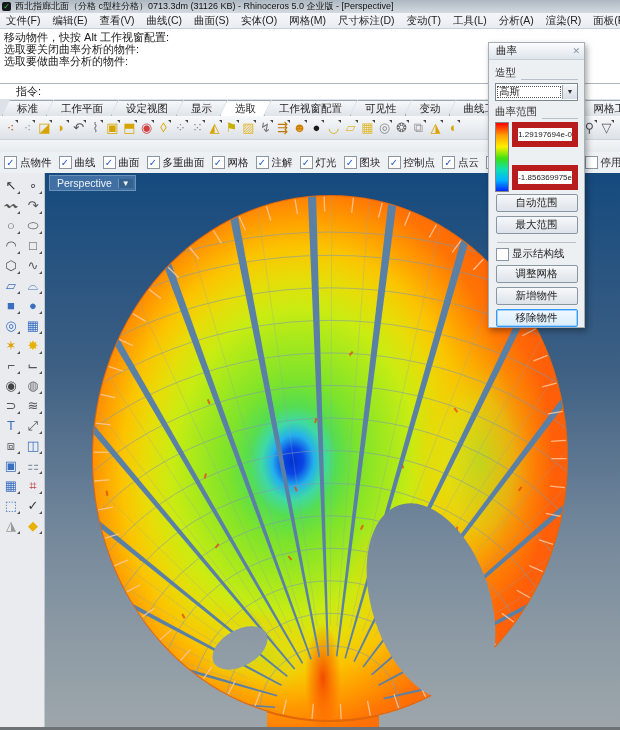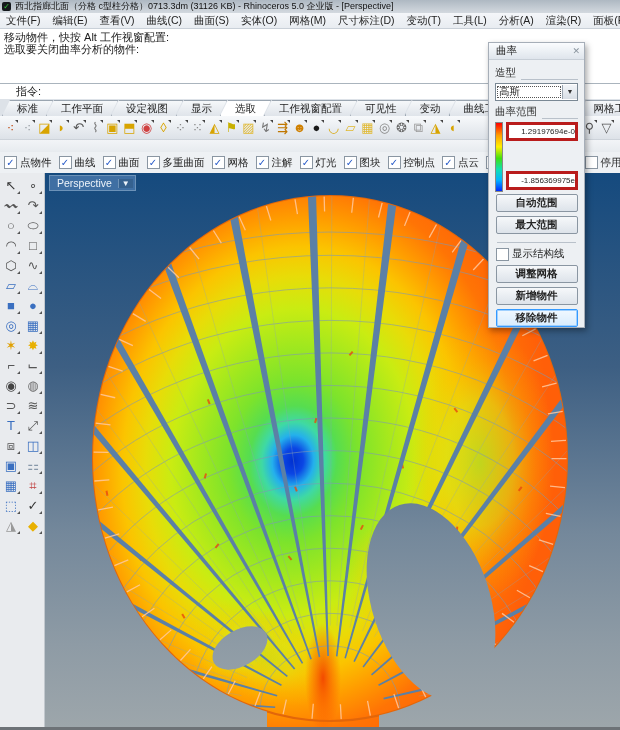--- a/index.html
+++ b/index.html
@@ -66,24 +66,24 @@
   .plab::after{content:"";flex:1;height:1px;background:#b9c1ca;margin-left:5px;}
   .pselect{height:16px;background:#fff;border:1px solid #7a8894;display:flex;align-items:center;
     margin-bottom:4px;}
   .pselect .val{flex:1;padding-left:3px;outline:1px dotted #555;outline-offset:-2px;}
   .pselect .arr{width:14px;height:14px;background:linear-gradient(#f2f5f8,#d8dee5);
     border-left:1px solid #9aa5b0;font-size:7px;line-height:14px;text-align:center;color:#333;}
   .rangebox{display:flex;margin:2px 0 4px 0;height:68px;}
   .gbar{width:20px;height:68px;border:1px solid #888;
     background:linear-gradient(#ff0000,#ff9d00 18%,#fff000 35%,#40e010 52%,#10e0b0 68%,#00b4ff 84%,#0028ff);}
   .rvals{flex:1;display:flex;flex-direction:column;justify-content:space-between;padding-left:3px;}
-  .rinput{height:13px;background:#fff;border:3px solid #b91c1c;font-size:8px;line-height:13px;
-    padding-left:12px;overflow:hidden;white-space:nowrap;}
+  .rinput{height:13px;background:#fff;border:6px solid #b91c1c;font-size:8px;line-height:13px;
+    padding-left:0;overflow:hidden;white-space:nowrap;}
   .pbtn{display:block;width:80px;height:16px;margin:4px auto 0 auto;text-align:center;line-height:15px;
-    background:linear-gradient(#f6f8fa,#dde3ea);border:1px solid #8a96a2;border-radius:2px;font-size:10.5px;font-weight:bold;}
+    background:linear-gradient(#f6f8fa,#dde3ea);border:1px solid #8a96a2;border-radius:2px;font-size:10.5px;}
   .pbtn.focused{border:1px solid #3399ff;box-shadow:0 0 0 1px #9fd0ff inset;background:linear-gradient(#f0f8ff,#d8ecfd);}
   .pdivider{height:1px;background:#b9c1ca;margin:8px 2px 4px 2px;}
   .pcheckrow{display:flex;align-items:center;margin:4px 0 2px 1px;}
 </style>
 </head>
 <body>
 
 <div class="titlebar">
   <span class="appicon">✓</span>
   <span class="title">西北指廊北面（分格 c型柱分格）0713.3dm (31126 KB) - Rhinoceros  5.0 企业版 - [Perspective]</span>
@@ -102,20 +102,21 @@
     <span class="menu-item">工具(L)</span>
     <span class="menu-item">分析(A)</span>
     <span class="menu-item">渲染(R)</span>
     <span class="menu-item">面板(P)</span>
   </div>
 
 <div class="cmdarea">
   <div id="cmd-history">
       <div class="cmd-line">移动物件，快按 Alt 工作视窗配置:</div>
       <div class="cmd-line">选取要关闭曲率分析的物件:</div>
+      <div class="cmd-line">选取要做曲率分析的物件:</div>
     </div>
   <div class="promptrow">
     <span>指令:</span>
     <span></span>
   </div>
 </div>
 
 <div class="tabrow" id="tab-row">
     <span class="tab">标准</span>
     <span class="tab">工作平面</span>

